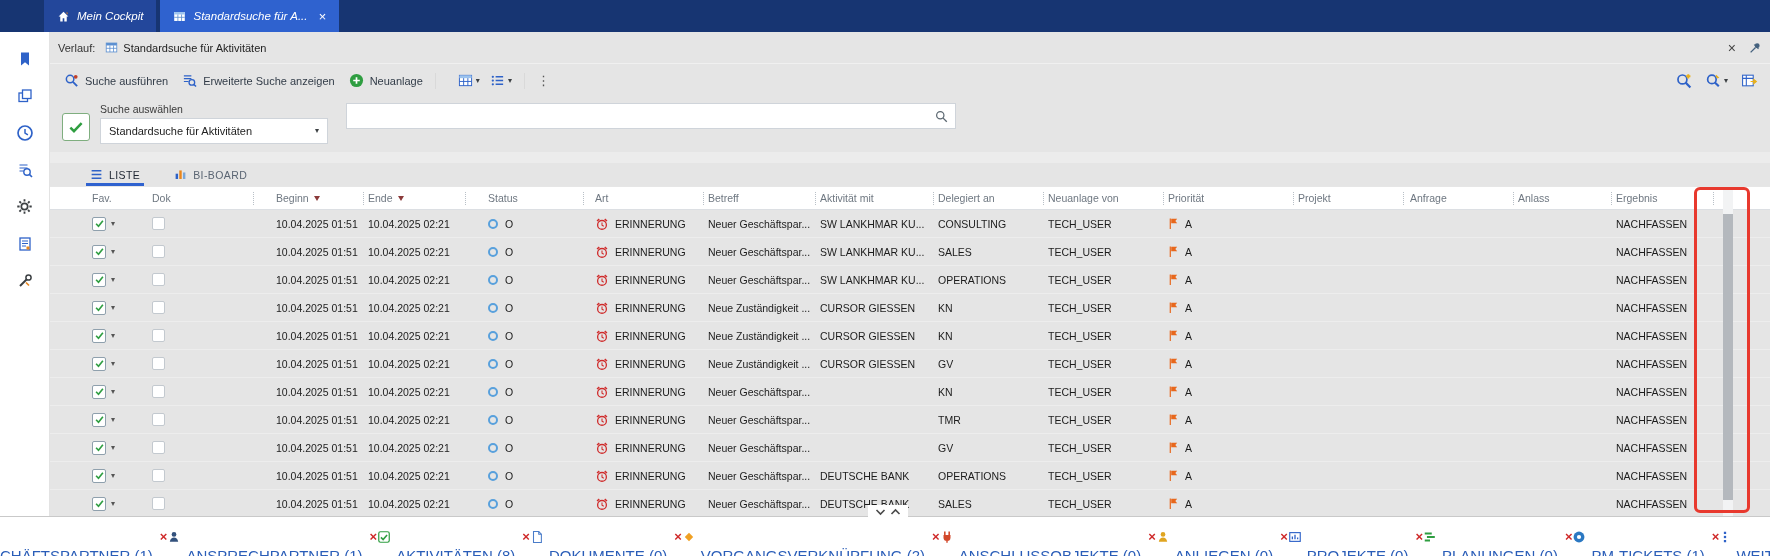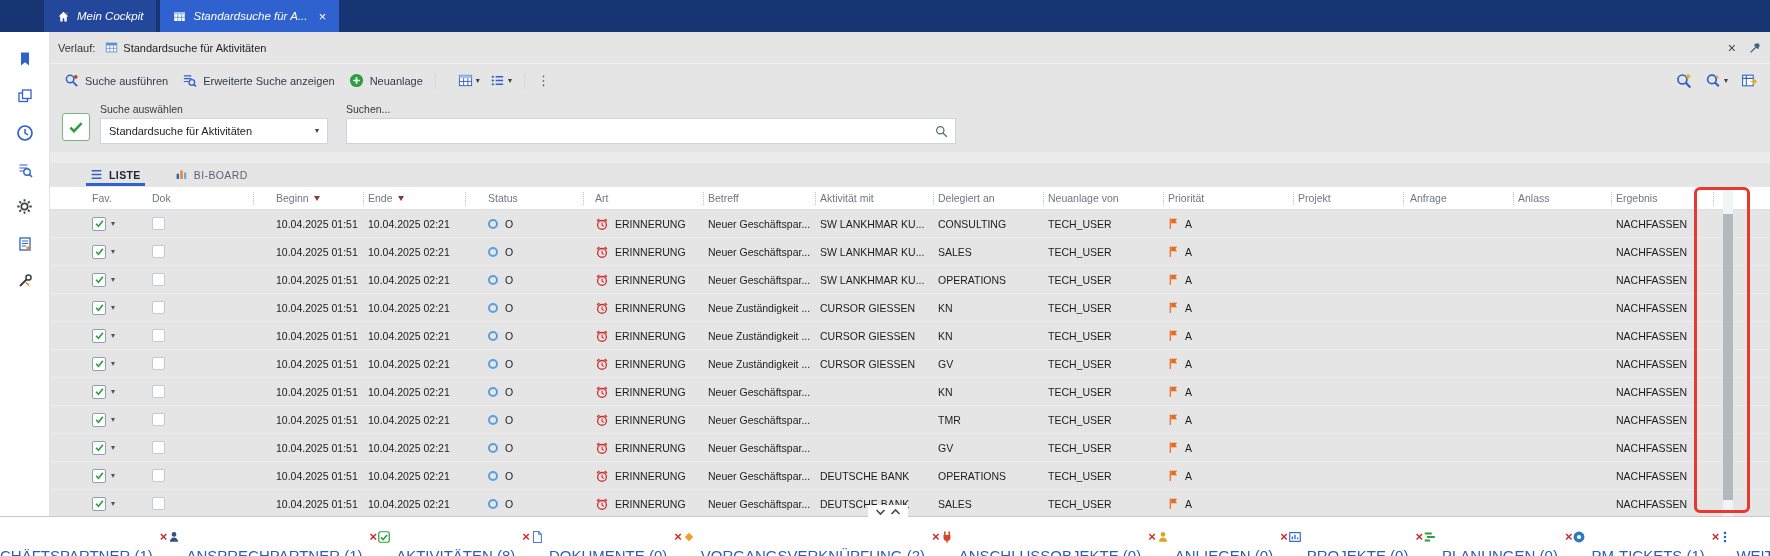--- a/index.html
+++ b/index.html
@@ -50,21 +50,21 @@
   .sp-input-wrap { width:610px; height:26px; border:1px solid #cfd4da; display:flex; align-items:center; background:#fff; }
   .sp-input { flex:1; border:none; outline:none; height:100%; font-size:11px; padding:0 8px;
     font-family:"Liberation Sans", sans-serif; }
 
   .gray-strip { position:absolute; top:120px; left:0; right:0; height:11px; background:#ececec; }
 
   .view-tabs { position:absolute; top:131px; left:0; right:0; height:24px; display:flex;
     align-items:flex-end; padding-left:36px; border-bottom:1px solid #e6e6e6; }
   .vtab { display:flex; align-items:center; gap:6px; font-size:10.5px; letter-spacing:.4px;
     padding:0 4px 5px 4px; margin-right:26px; color:#5a6573; }
-  .vtab.active { color:#1c2430; font-weight:bold; border-bottom:3px solid #2f62cf; padding-bottom:2px; }
+  .vtab.active { color:#1c2430; font-weight:normal; border-bottom:3px solid #2f62cf; padding-bottom:2px; }
 
   
   .grid-cols { display:grid;
     grid-template-columns:88px 112px 110px 102px 118px 120px 112px 118px 110px 120px 130px 110px 110px 98px 1fr; }
   .thead { position:absolute; top:155px; left:0; right:0; height:23px; background:#fff;
     border-bottom:1px solid #dcdfe3; }
   .th { position:relative; display:flex; align-items:center; font-size:10.5px; color:#6e7781; white-space:nowrap; }
   .grip { position:absolute; left:3px; top:5px; height:13px; width:0; border-left:1px dotted #b9c0c7; }
   .sort { width:0; height:0; border-left:3.5px solid transparent; border-right:3.5px solid transparent;
     border-top:5px solid #8b3a3a; margin-left:5px; }
@@ -307,21 +307,20 @@
           </svg>
       </span>
       <div class="sp-group" style="left:50px; top:6px;">
         <div class="sp-label">Suche auswählen</div>
         <div class="sp-select">
           <span>Standardsuche für Aktivitäten</span>
           <span class="dd">▾</span>
         </div>
       </div>
       <div class="sp-group" style="left:296px; top:6px;">
-        <div class="sp-label">Suchen...</div>
         <div class="sp-input-wrap">
           <input class="sp-input" type="text" value="" style="">
           <span style="padding:0 7px; display:flex;">
             <svg width="13" height="13" viewBox="0 0 16 16">
                 <circle cx="6.5" cy="6.5" r="4.5" fill="none" stroke="#5b6770" stroke-width="1.5"></circle>
                 <path d="M10 10l4.5 4.5" stroke="#5b6770" stroke-width="1.7"></path>
               </svg>
           </span>
         </div>
       </div>

